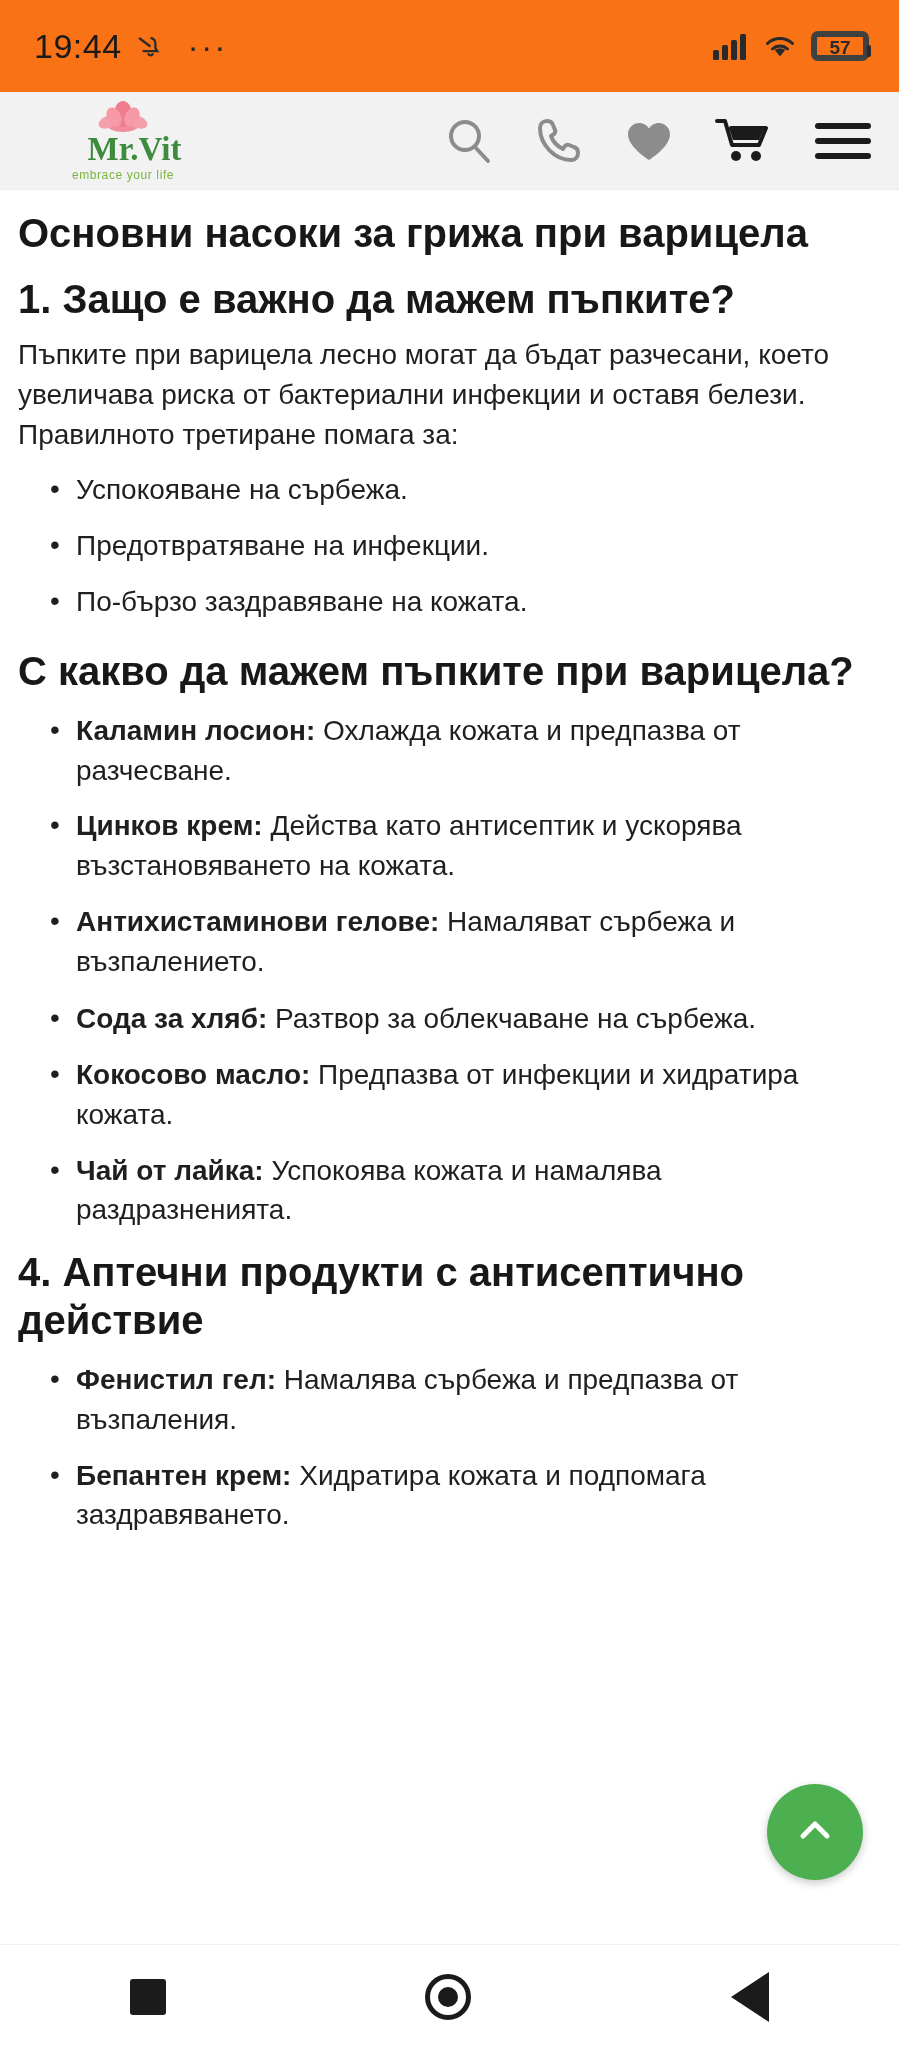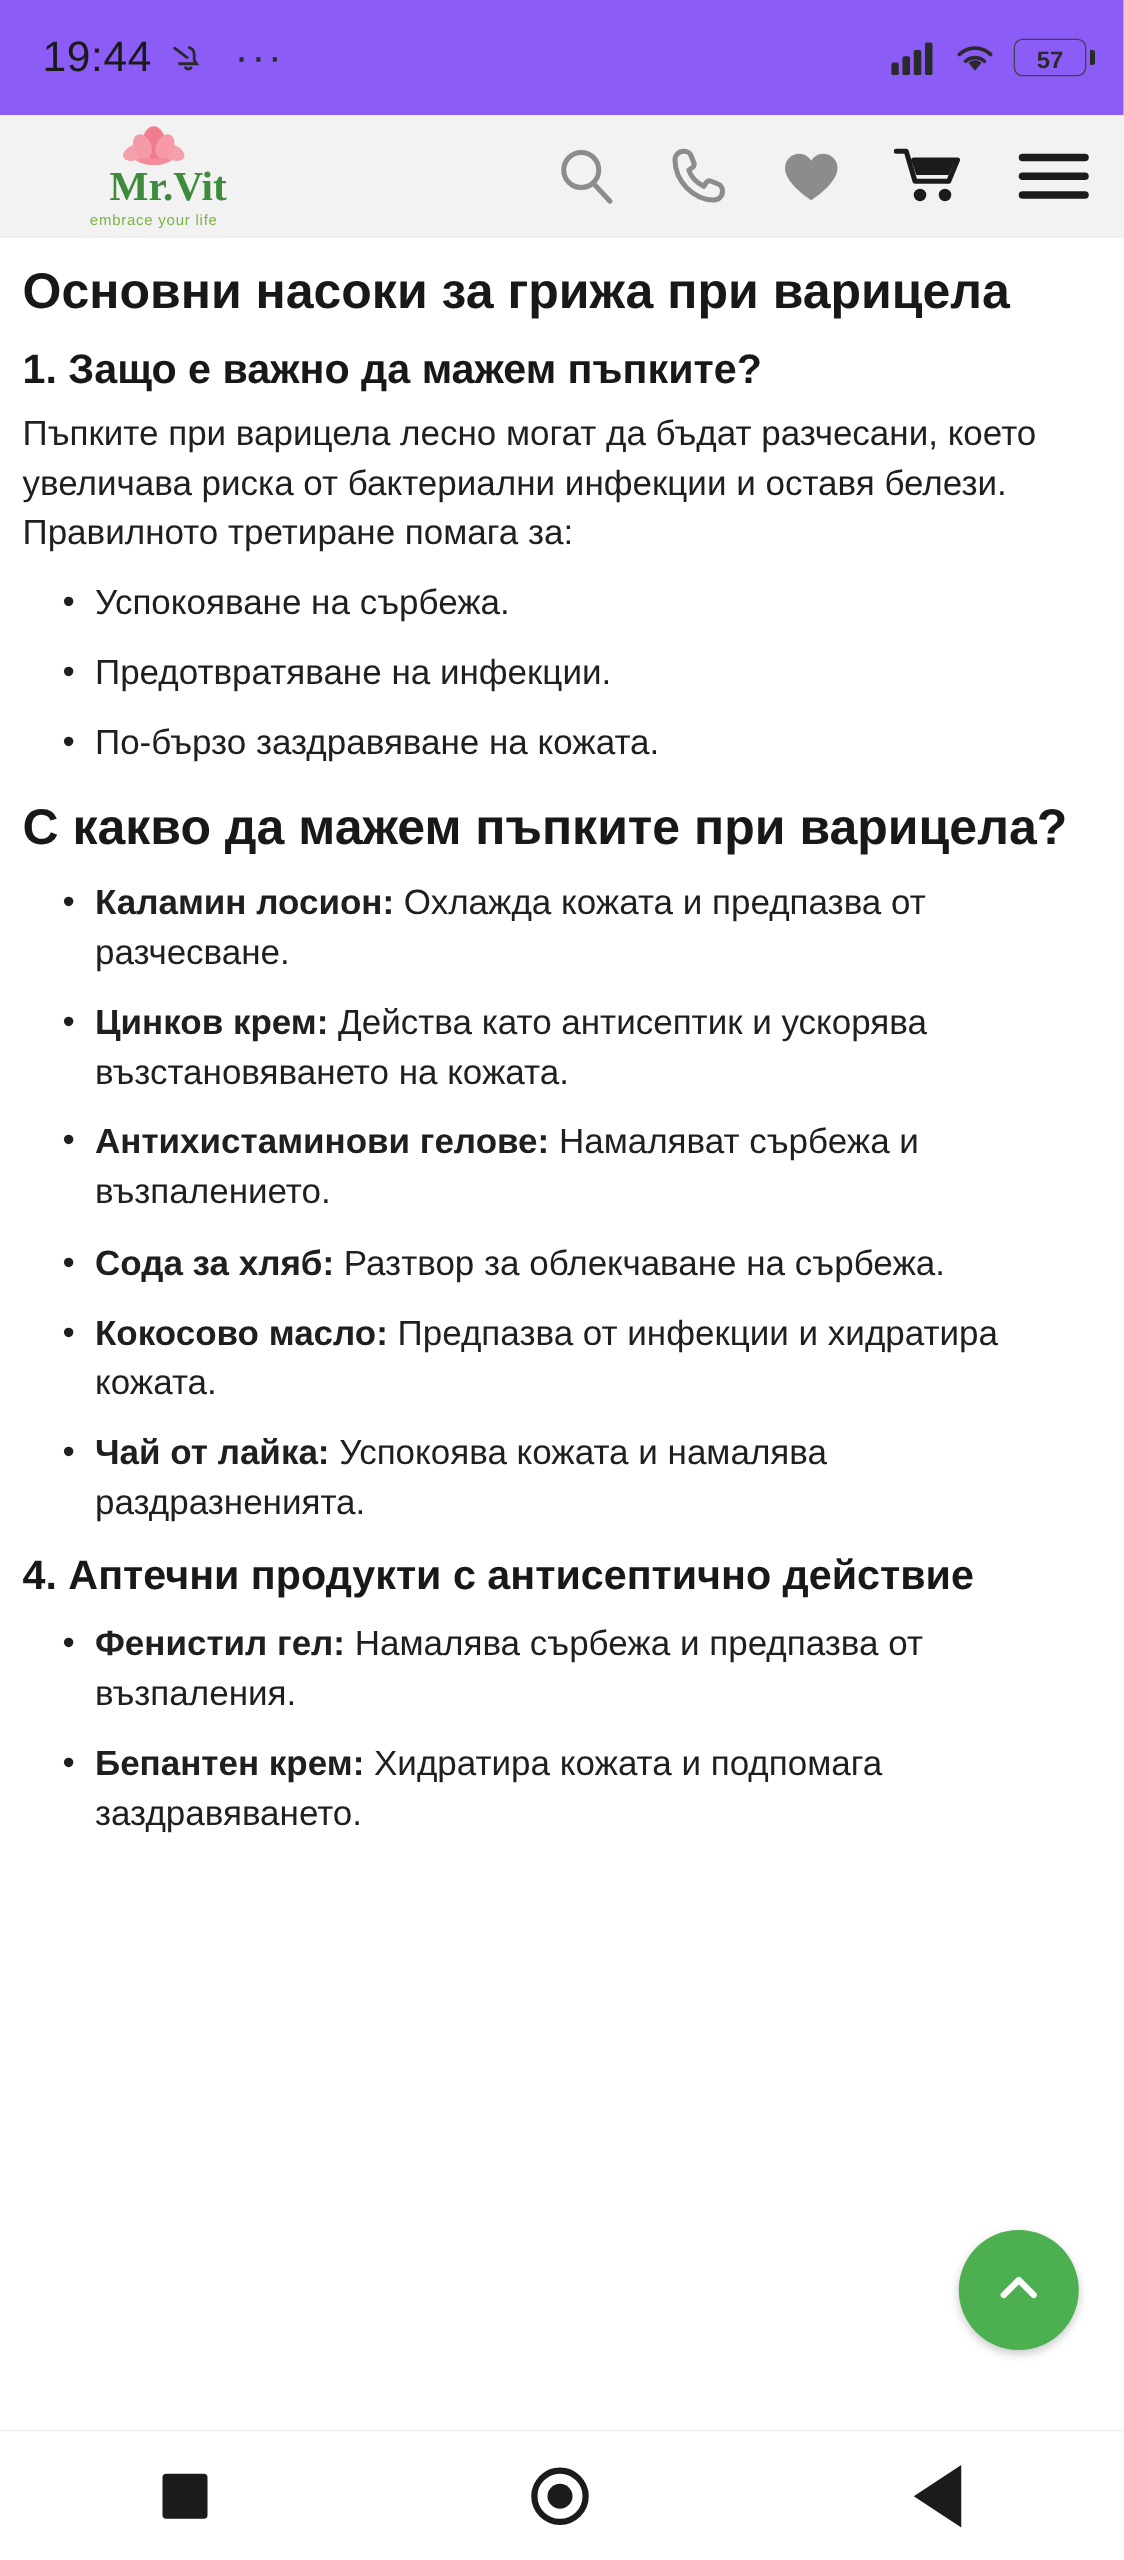--- a/index.html
+++ b/index.html
@@ -9,21 +9,21 @@
     height: 2048px;
     background: #ffffff;
     font-family: "Liberation Sans", sans-serif;
     overflow: hidden;
     position: relative;
   }
 
   
   .status-bar {
     height: 92px;
-    background: #8b5cf6;
+    background: #f97316;
     display: flex;
     align-items: center;
     justify-content: space-between;
     padding: 0 30px 0 34px;
   }
   .status-left { display: flex; align-items: center; gap: 14px; }
   .status-time {
     font-size: 34px;
     color: #1a1a1a;
     font-family: "Liberation Sans", sans-serif;
@@ -32,24 +32,24 @@
   .status-dots {
     font-size: 34px;
     color: #2a2a2a;
     letter-spacing: 2px;
     line-height: 1;
     margin-left: 8px;
   }
   .status-right { display: flex; align-items: center; gap: 14px; }
   .battery {
     width: 58px; height: 30px;
-    border: 1px solid #404040;
+    border: 6px solid #404040;
     border-radius: 7px;
     position: relative;
-    display: flex; align-items: flex-end; justify-content: center;
+    display: flex; align-items: flex-start; justify-content: center;
   }
   .battery::after {
     content: "";
     position: absolute;
     right: -8px; top: 8px;
     width: 4px; height: 12px;
     background: #2a2a2a;
     border-radius: 0 2px 2px 0;
   }
   .battery-text { font-size: 19px; color: #2a2a2a; font-weight: bold; }
@@ -96,21 +96,21 @@
     color: #1f1f1f;
   }
   h1.title {
     font-size: 40px;
     font-weight: bold;
     line-height: 1.18;
     margin: 6px 0 18px 0;
     color: #181818;
   }
   h2.section {
-    font-size: 33px;
+    font-size: 40px;
     font-weight: bold;
     line-height: 1.2;
     margin: 14px 0 12px 0;
     color: #181818;
   }
   h2.big {
     font-size: 40px;
     line-height: 1.18;
     margin: 26px 0 14px 0;
   }

